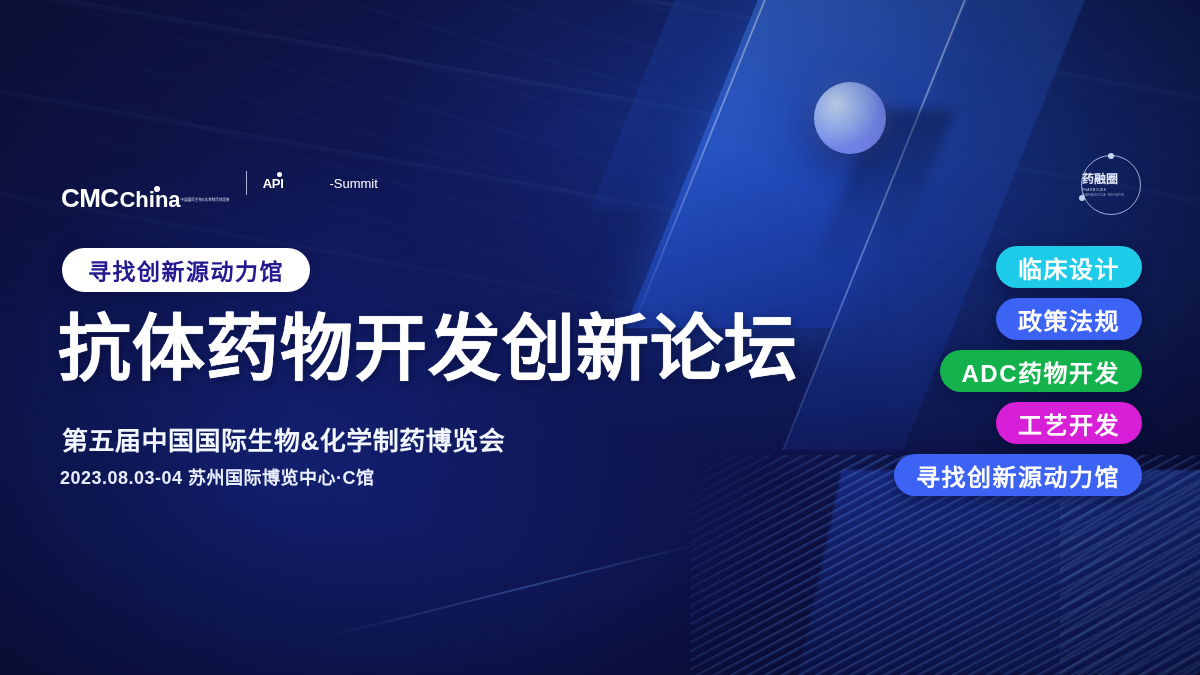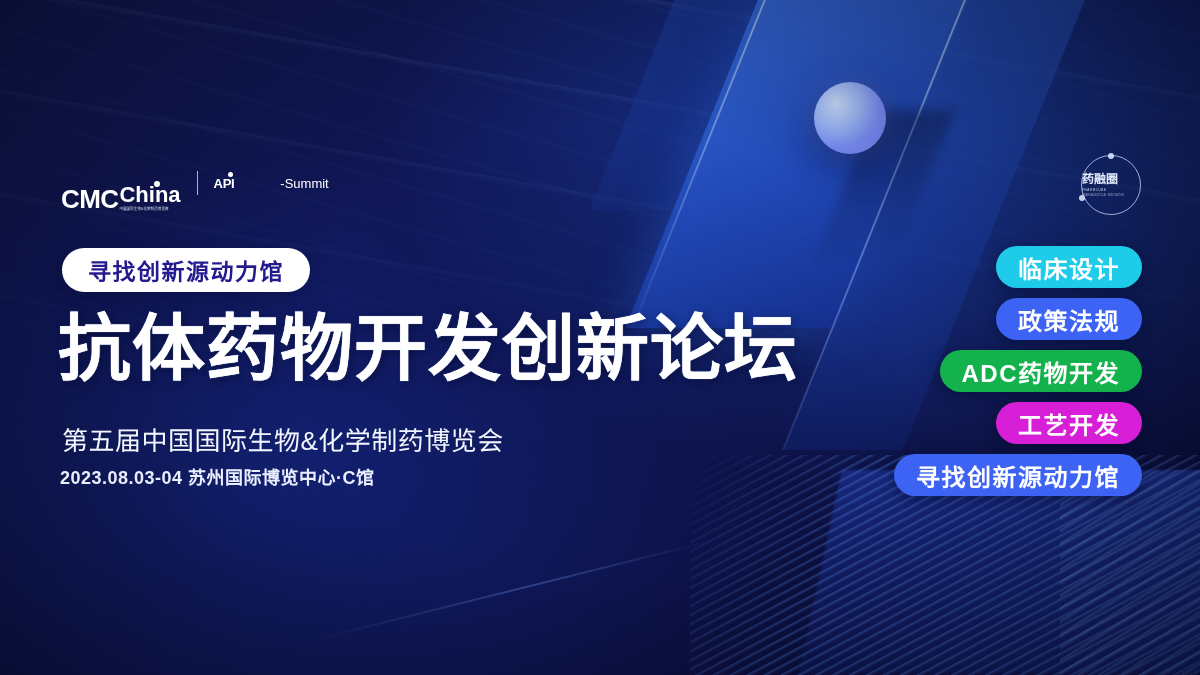--- a/index.html
+++ b/index.html
@@ -174,22 +174,21 @@
   .cmc-mark {
     font-size: 25px;
     font-weight: 700;
     letter-spacing: -0.5px;
     line-height: 1;
     font-stretch: condensed;
     transform: scaleX(1.04);
   }
   .cmc-right {
     display: flex;
-    flex-direction: column;
-    align-items: flex-start;
+    align-items: center;
     line-height: 1;
   }
   .cmc-china {
     font-size: 22px;
     font-weight: 600;
     line-height: 1;
     position: relative;
   }
   .cmc-china .dot {
     position: absolute;
@@ -309,21 +308,21 @@
     background: linear-gradient(180deg, #ffffff 0%, #ffffff 62%, #dfe7fb 100%);
     -webkit-background-clip: text;
     background-clip: text;
     text-align: center;
   }
 
   .sub-line-1 {
     position: absolute;
     left: 62px; top: 420px;
     font-size: 26px;
-    font-weight: 400;
+    font-weight: 700;
     color: #f2f6ff;
     letter-spacing: 0.5px;
     white-space: nowrap;
   }
   .sub-line-2 {
     position: absolute;
     left: 60px; top: 463px;
     font-size: 18px;
     font-weight: 700;
     color: #e9eeff;

